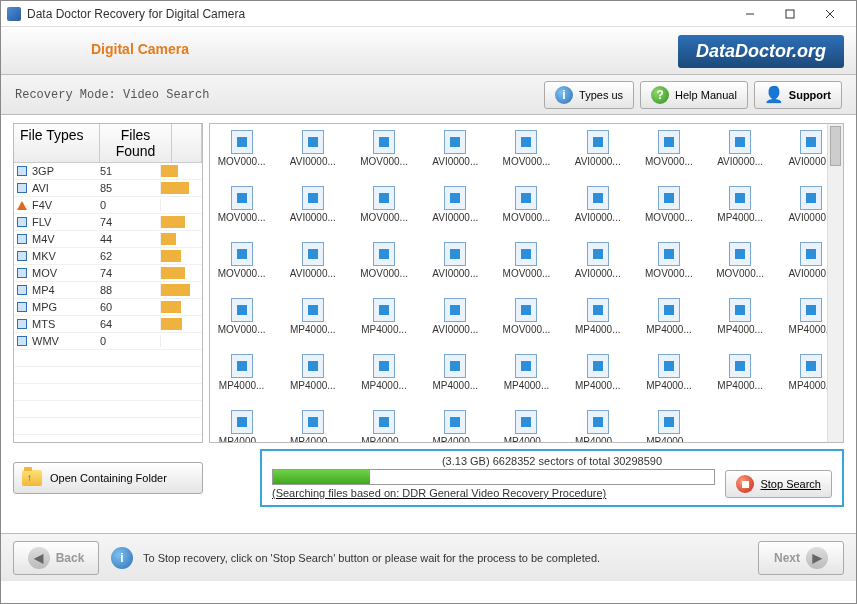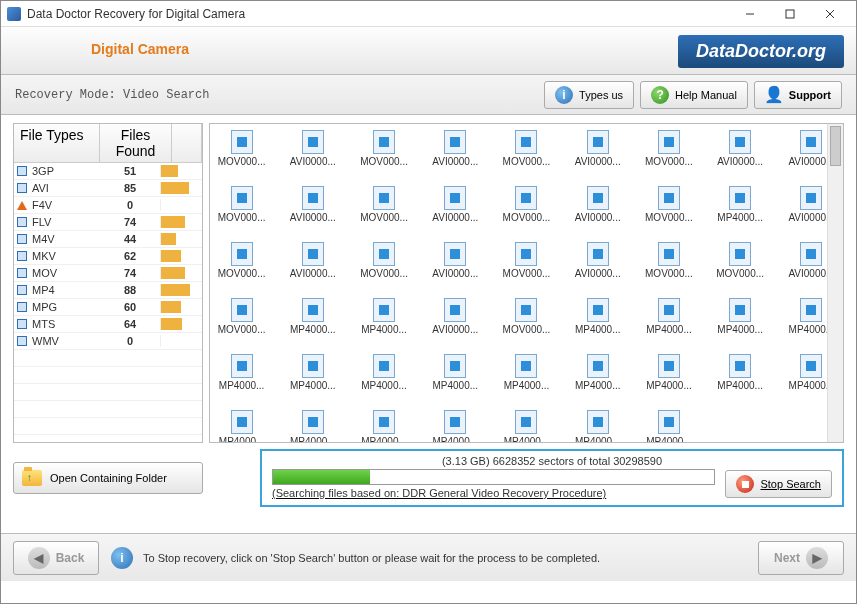--- a/index.html
+++ b/index.html
@@ -38,21 +38,21 @@
 .ftpanel .hdr { display: flex; background: linear-gradient(#fdfdfd,#ececec); border-bottom: 1px solid #ccc; font-size: 14px; }
 .ftpanel .hdr div { padding: 3px 6px; border-right: 1px solid #ccc; }
 .ftpanel .hdr .c1 { width: 86px; }
 .ftpanel .hdr .c2 { width: 72px; text-align: center; }
 .ftrows { flex: 1; overflow: hidden; }
 .ftrow { display: flex; align-items: center; height: 17px; border-bottom: 1px solid #f0f0f0; }
 .ftrow .ic { width: 16px; display:flex; align-items:center; justify-content:center; }
 .ftrow .ic .sq { width:10px; height:10px; border:1px solid #2d6fb7; background:#cfe3f7; }
 .ftrow .ic .tr { width:0;height:0;border-left:5px solid transparent;border-right:5px solid transparent;border-bottom:9px solid #e06a1c; }
 .ftrow .nm { width: 70px; padding-left: 2px; color:#333; }
-.ftrow .cnt { width: 60px; text-align: center; color:#333;font-weight:bold; }
+.ftrow .cnt { width: 60px; text-align: left; color:#333; }
 .ftrow .bar { width: 30px; height: 12px; background: #fff; border-left:1px solid #eee; position:relative; }
 .ftrow .bar .fill { position:absolute; left:0; top:0; bottom:0; background:#f0b23e; }
 
 .filepanel { flex: 1; border: 1px solid #bbb; background: #fff; position: relative; overflow:hidden; }
 .filegrid { padding: 6px 4px; display: grid; grid-template-columns: repeat(9, 1fr); gap: 2px 16px; overflow-y: auto; height: 100%; }
 .fitem { display: flex; flex-direction: column; align-items: center; height: 54px; }
 .fitem .th { width: 22px; height: 24px; border: 1px solid #7ba7d1; background: #eaf3fb; display:flex; align-items:center; justify-content:center; margin-bottom:2px; }
 .fitem .th .ii { width: 10px; height: 10px; background: #2d8fd9; }
 .fitem .lbl { font-size: 10px; color: #333; max-width: 58px; overflow: hidden; text-overflow: ellipsis; white-space: nowrap; }
 .scroll { position:absolute; right:0; top:0; bottom:0; width:16px; background:#f0f0f0; border-left:1px solid #ddd; }

